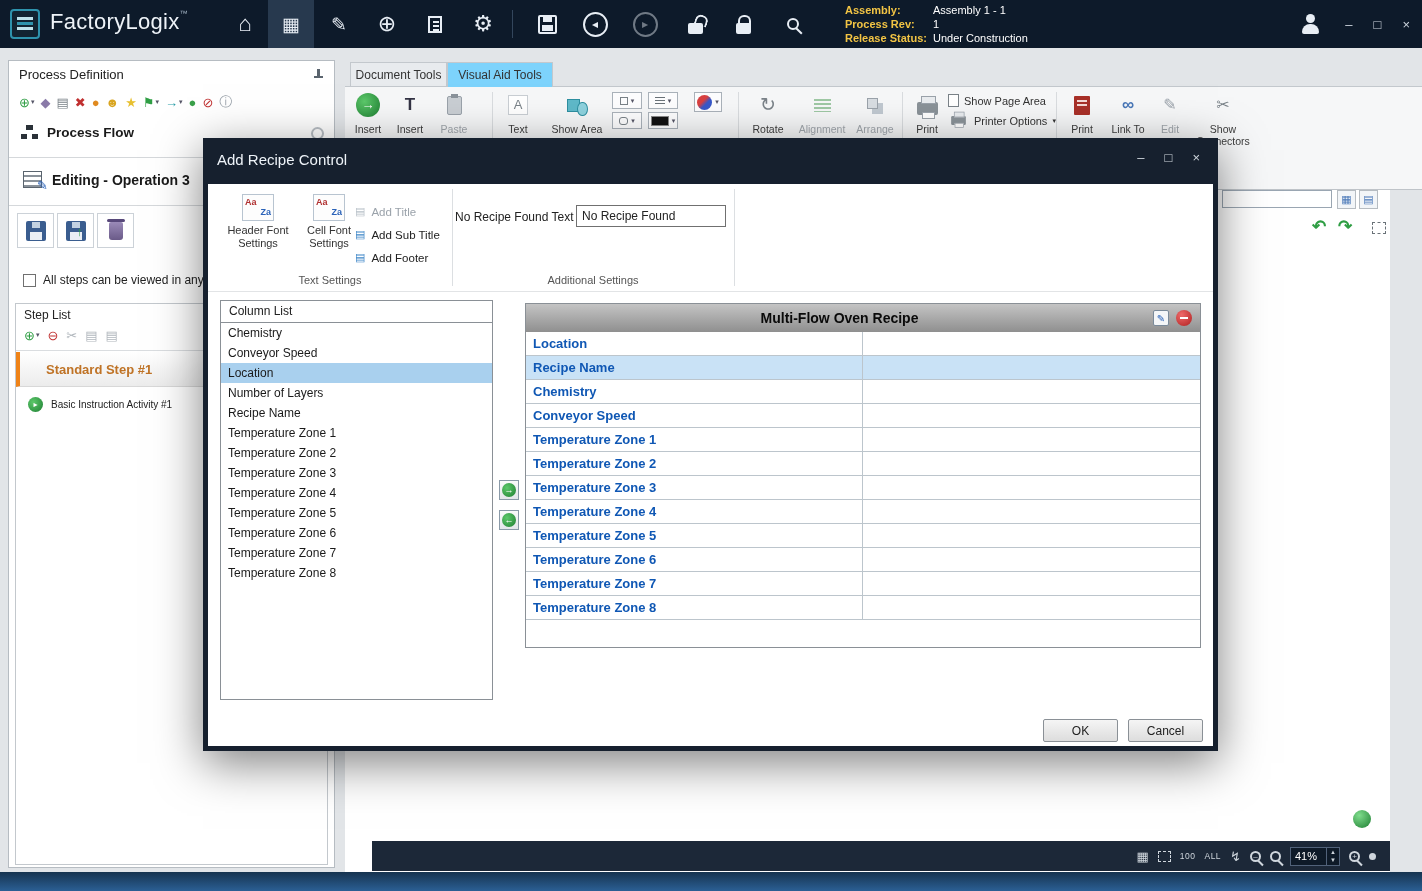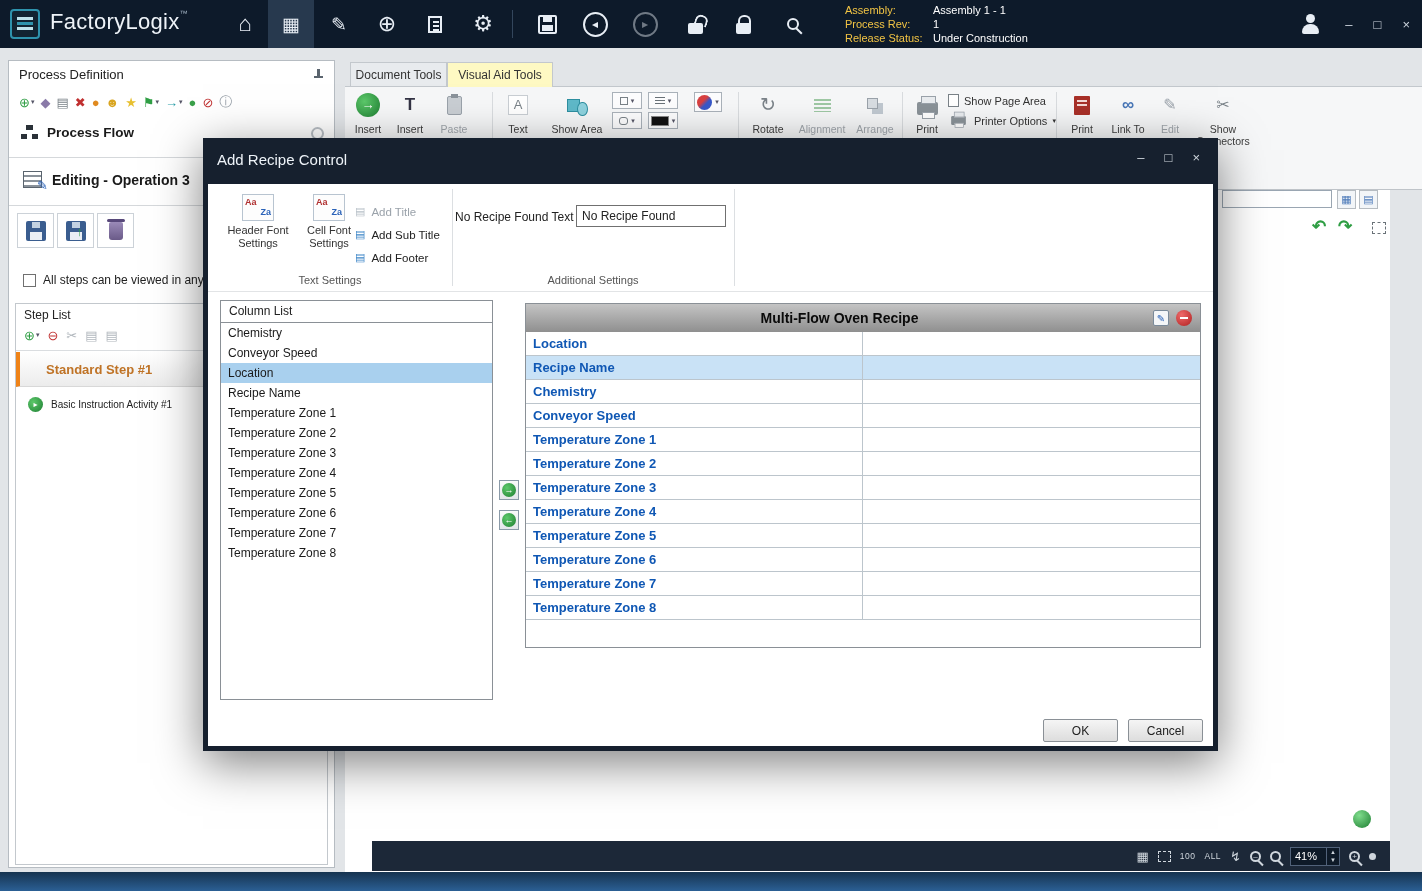--- a/index.html
+++ b/index.html
@@ -24,21 +24,21 @@
   .circ{width:25px;height:25px;border:2px solid #e8eef5;border-radius:50%;display:flex;align-items:center;justify-content:center;font-size:12px}
   .dim48{opacity:.45}
   .lockb{position:relative;width:15px;height:11px;background:#e8eef5;border-radius:2px;margin-top:8px}
   .lockb::before{content:"";position:absolute;top:-8px;left:2px;width:9px;height:9px;border:2px solid #e8eef5;border-bottom:none;border-radius:6px 6px 0 0}
   .lock-open::before{left:7px;transform:rotate(18deg)}
   .magw{position:relative;width:12px;height:12px;border:2px solid #e8eef5;border-radius:50%}
   .magw::after{content:"";position:absolute;right:-6px;bottom:-4px;width:8px;height:2px;background:#e8eef5;transform:rotate(45deg)}
   .dbl{position:relative;width:14px;height:17px;border:2px solid #e8eef5;background:#0d1a2a}
   .dbl::after{content:"";position:absolute;left:3px;top:3px;width:6px;height:2px;background:#e8eef5;box-shadow:0 4px 0 #e8eef5,0 8px 0 #e8eef5}
   .asm{position:absolute;left:845px;top:3px;font-size:11px;line-height:14px;white-space:nowrap}
-  .asm-label{display:inline-block;width:88px;color:#f2c444;font-weight:normal}
+  .asm-label{display:inline-block;width:88px;color:#f2c444;font-weight:bold}
   .asm-value{color:#ffffff}
   .person{position:relative;width:22px;height:20px}
   .person::before{content:"";position:absolute;left:6px;top:0;width:9px;height:9px;border-radius:50%;background:#e8eef5}
   .person::after{content:"";position:absolute;left:2px;top:10px;width:17px;height:10px;border-radius:8px 8px 2px 2px;background:#e8eef5}
   .winctl{position:absolute;right:12px;top:0;height:48px;display:flex;align-items:center;gap:21px;color:#cdd5de;font-size:13px}
   .winctl span{cursor:default}
 
   
   .left-panel{position:absolute;left:8px;top:60px;width:327px;height:808px;background:#fff;border:1px solid #b6bcc2}
   .lp-title{position:absolute;left:10px;top:6px;font-size:13px;color:#222}
@@ -77,21 +77,21 @@
   .sl-div{position:absolute;left:0;top:46px;width:100%;border-top:1px solid #dadde0}
   .step-selected{position:absolute;left:0;top:48px;width:100%;height:35px;background:linear-gradient(#ffffff,#ececec);border-left:4px solid #ef8318;border-bottom:1px solid #d8d8d8;display:flex;align-items:center;cursor:default}
   .step-selected .lbl{padding-left:26px;font-size:13px;font-weight:bold;color:#bf7326}
   .step-activity{position:absolute;left:0;top:88px;width:100%;height:24px;display:flex;align-items:center;gap:8px;padding-left:12px;cursor:default}
   .play{width:15px;height:15px;border-radius:50%;background:radial-gradient(circle at 35% 35%,#5cc86a,#1e7e32);color:#fff;font-size:8px;display:flex;align-items:center;justify-content:center}
   .step-activity .lbl{font-size:10px;color:#222}
 
   
   .tab{position:absolute;top:62px;height:25px;display:flex;align-items:center;justify-content:center;font-size:12px;color:#333;border:1px solid #c3c8cd;cursor:default}
   .tab-inactive{background:#e8ebee}
-  .tab-active{background:#fef9c3;border-bottom:none;z-index:2}
+  .tab-active{background:#7dd3fc;border-bottom:none;z-index:2}
   .ribbon-body{position:absolute;left:345px;top:86px;width:1077px;height:104px;background:#f6f7f8;border-bottom:1px solid #bfc4c9;border-top:1px solid #c3c8cd}
   .ritem{position:absolute;top:90px;text-align:center;color:#3c3c3c;font-size:10.5px;line-height:12px;cursor:default}
   .ricon{height:30px;display:flex;align-items:center;justify-content:center;margin-bottom:3px;gap:1px}
   .rdim .rlabel{color:#a0a6ac}
   .rsep{position:absolute;top:92px;height:90px;width:1px;background:#d9dcdf}
   .ic-insert{width:24px;height:24px;border-radius:50%;background:radial-gradient(circle at 35% 35%,#5cc86a,#1e7e32);color:#fff;font-size:13px;display:flex;align-items:center;justify-content:center}
   .ic-T{font-size:17px;font-weight:bold;color:#334}
   .ic-paste{position:relative;width:15px;height:19px;background:#c9ced3;border:1px solid #9aa2aa;border-radius:2px}
   .ic-paste::before{content:"";position:absolute;left:3px;top:-3px;width:7px;height:4px;background:#8a929a}
   .ic-A{width:20px;height:20px;border:1px solid #c9ced3;background:#fff;color:#7a8288;font-size:13px;display:flex;align-items:center;justify-content:center}
@@ -538,20 +538,21 @@
         <input class="nr-input" type="text" value="No Recipe Found" style="">
         <div class="grp-label" style="left:244px;width:282px">Additional Settings</div>
         <div class="vsep" style="left:526px"></div>
       </div>
 
       <div class="col-list">
         <div class="cl-header">Column List</div>
         <div class="cl-item">Chemistry</div>
         <div class="cl-item">Conveyor Speed</div>
         <div class="cl-item selected">Location</div>
+        <div class="cl-item">Number of Layers</div>
         <div class="cl-item">Recipe Name</div>
         <div class="cl-item">Temperature Zone 1</div>
         <div class="cl-item">Temperature Zone 2</div>
         <div class="cl-item">Temperature Zone 3</div>
         <div class="cl-item">Temperature Zone 4</div>
         <div class="cl-item">Temperature Zone 5</div>
         <div class="cl-item">Temperature Zone 6</div>
         <div class="cl-item">Temperature Zone 7</div>
         <div class="cl-item">Temperature Zone 8</div>
       </div>

